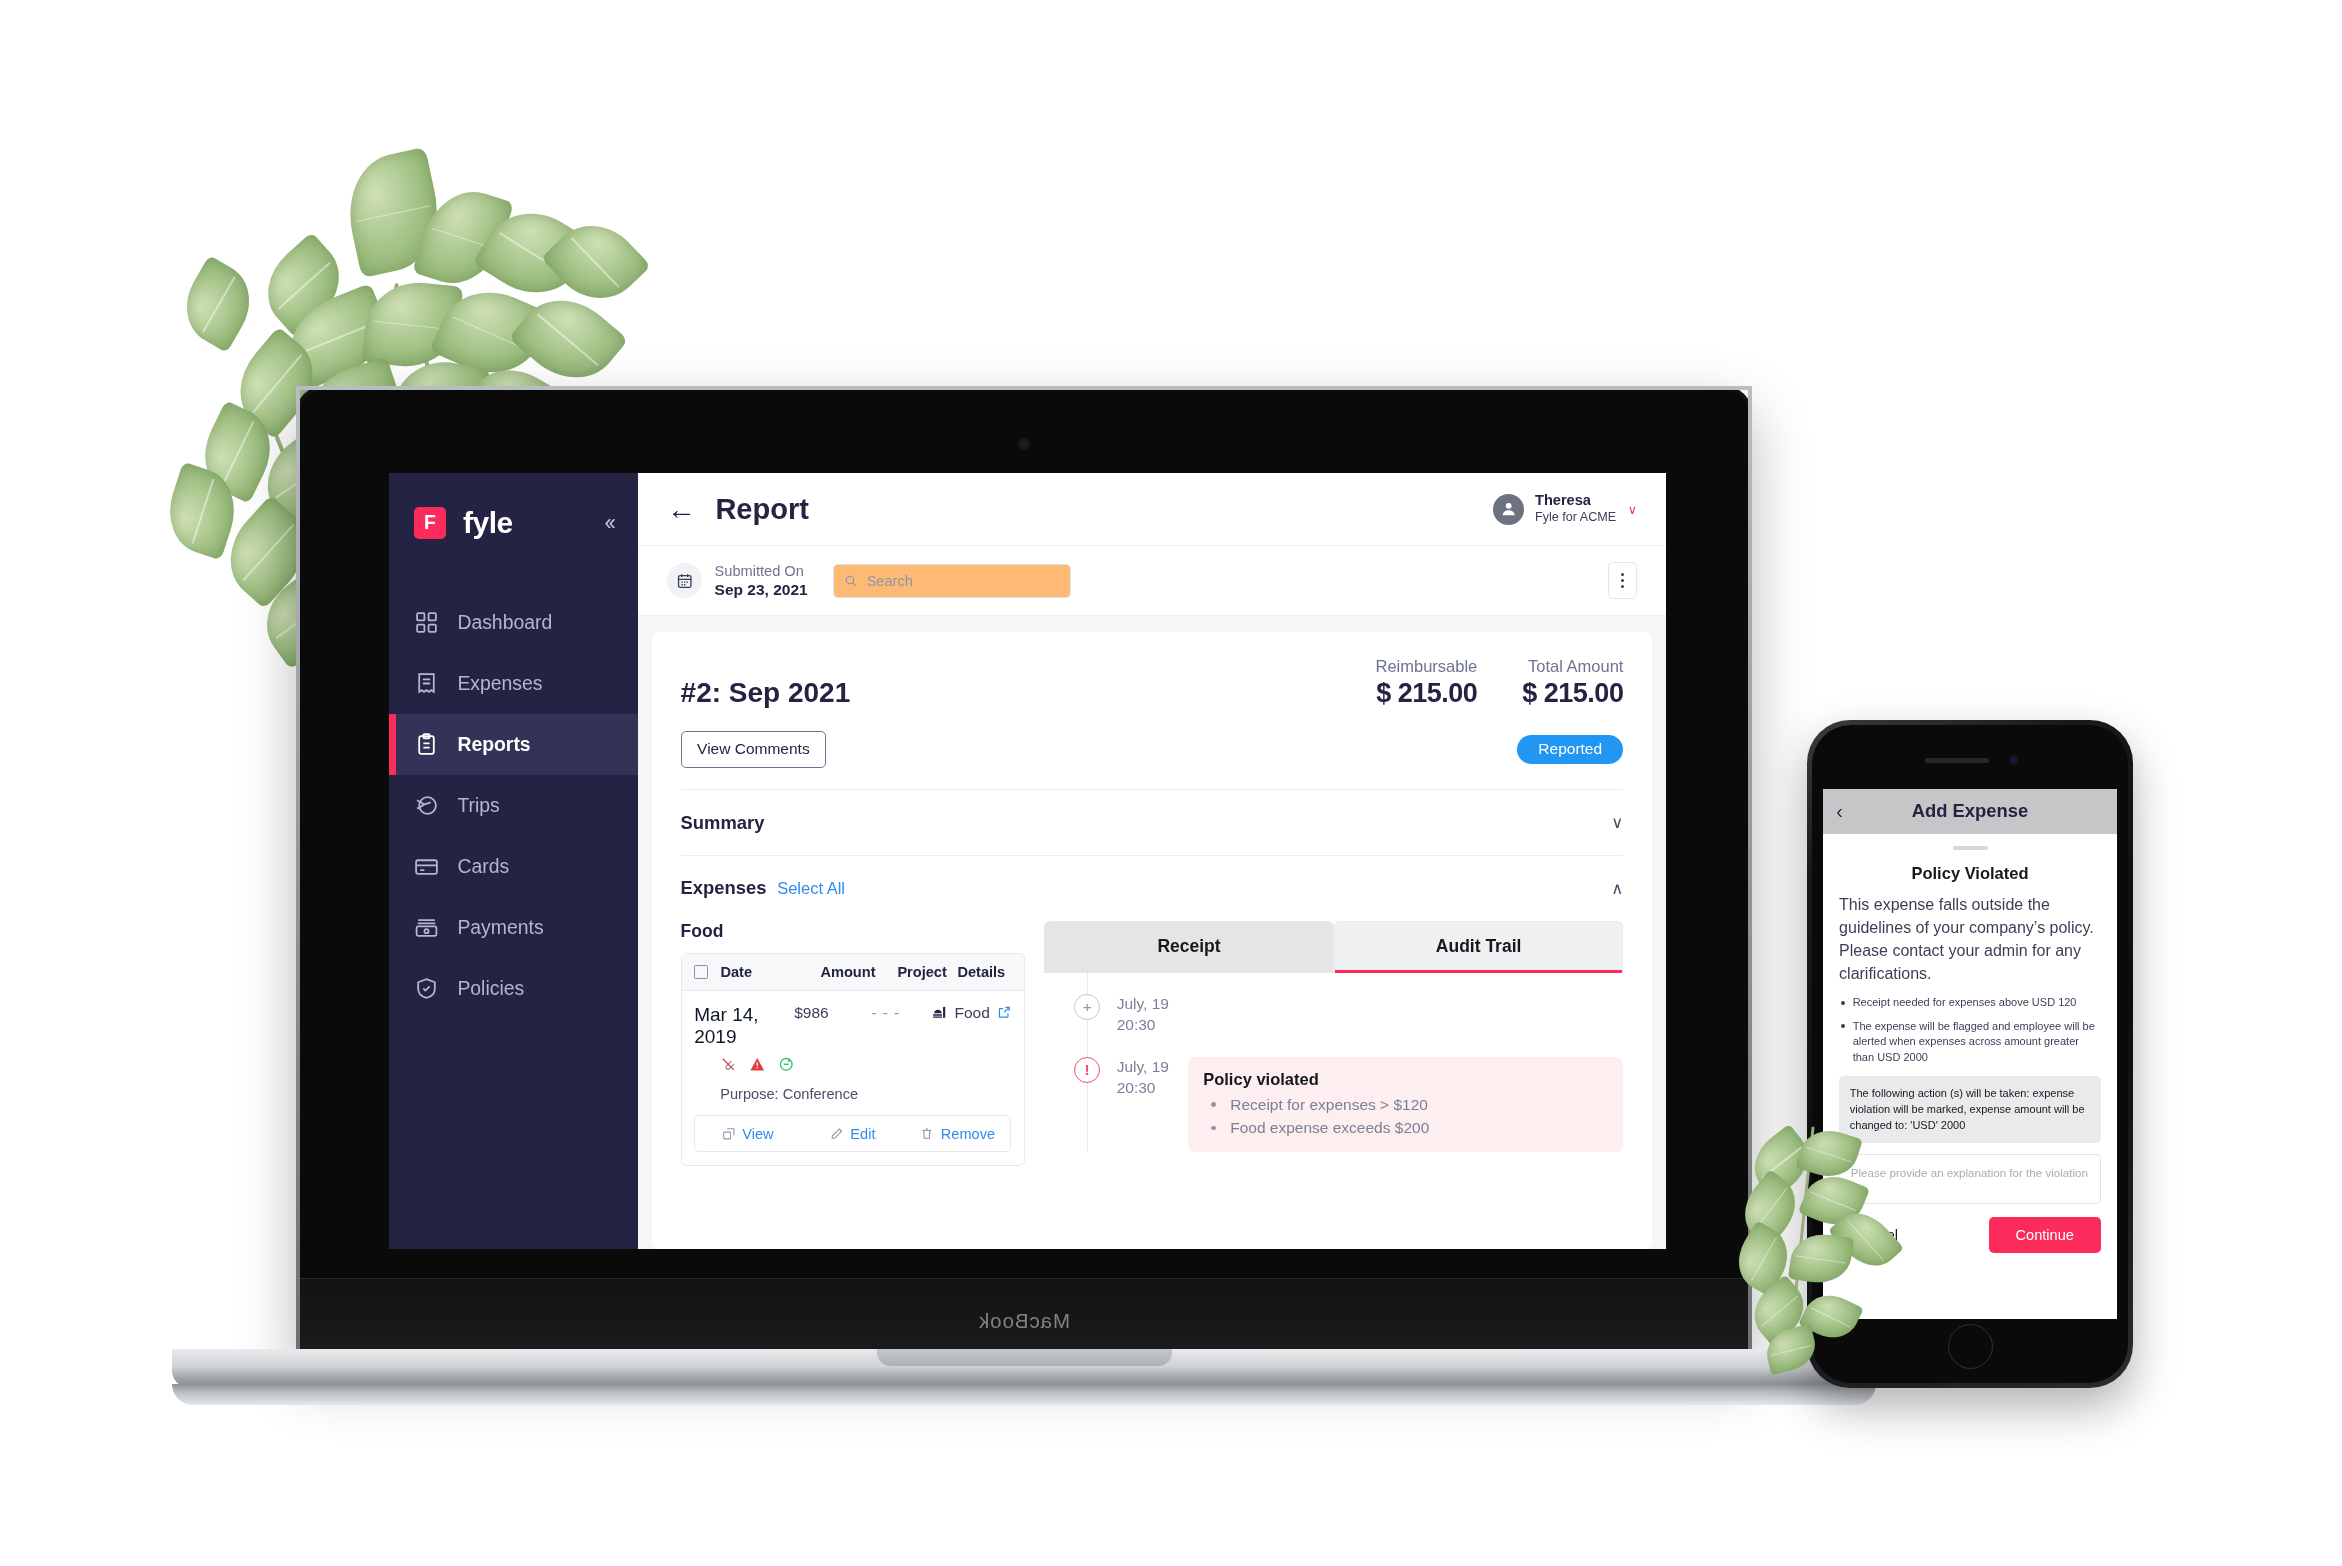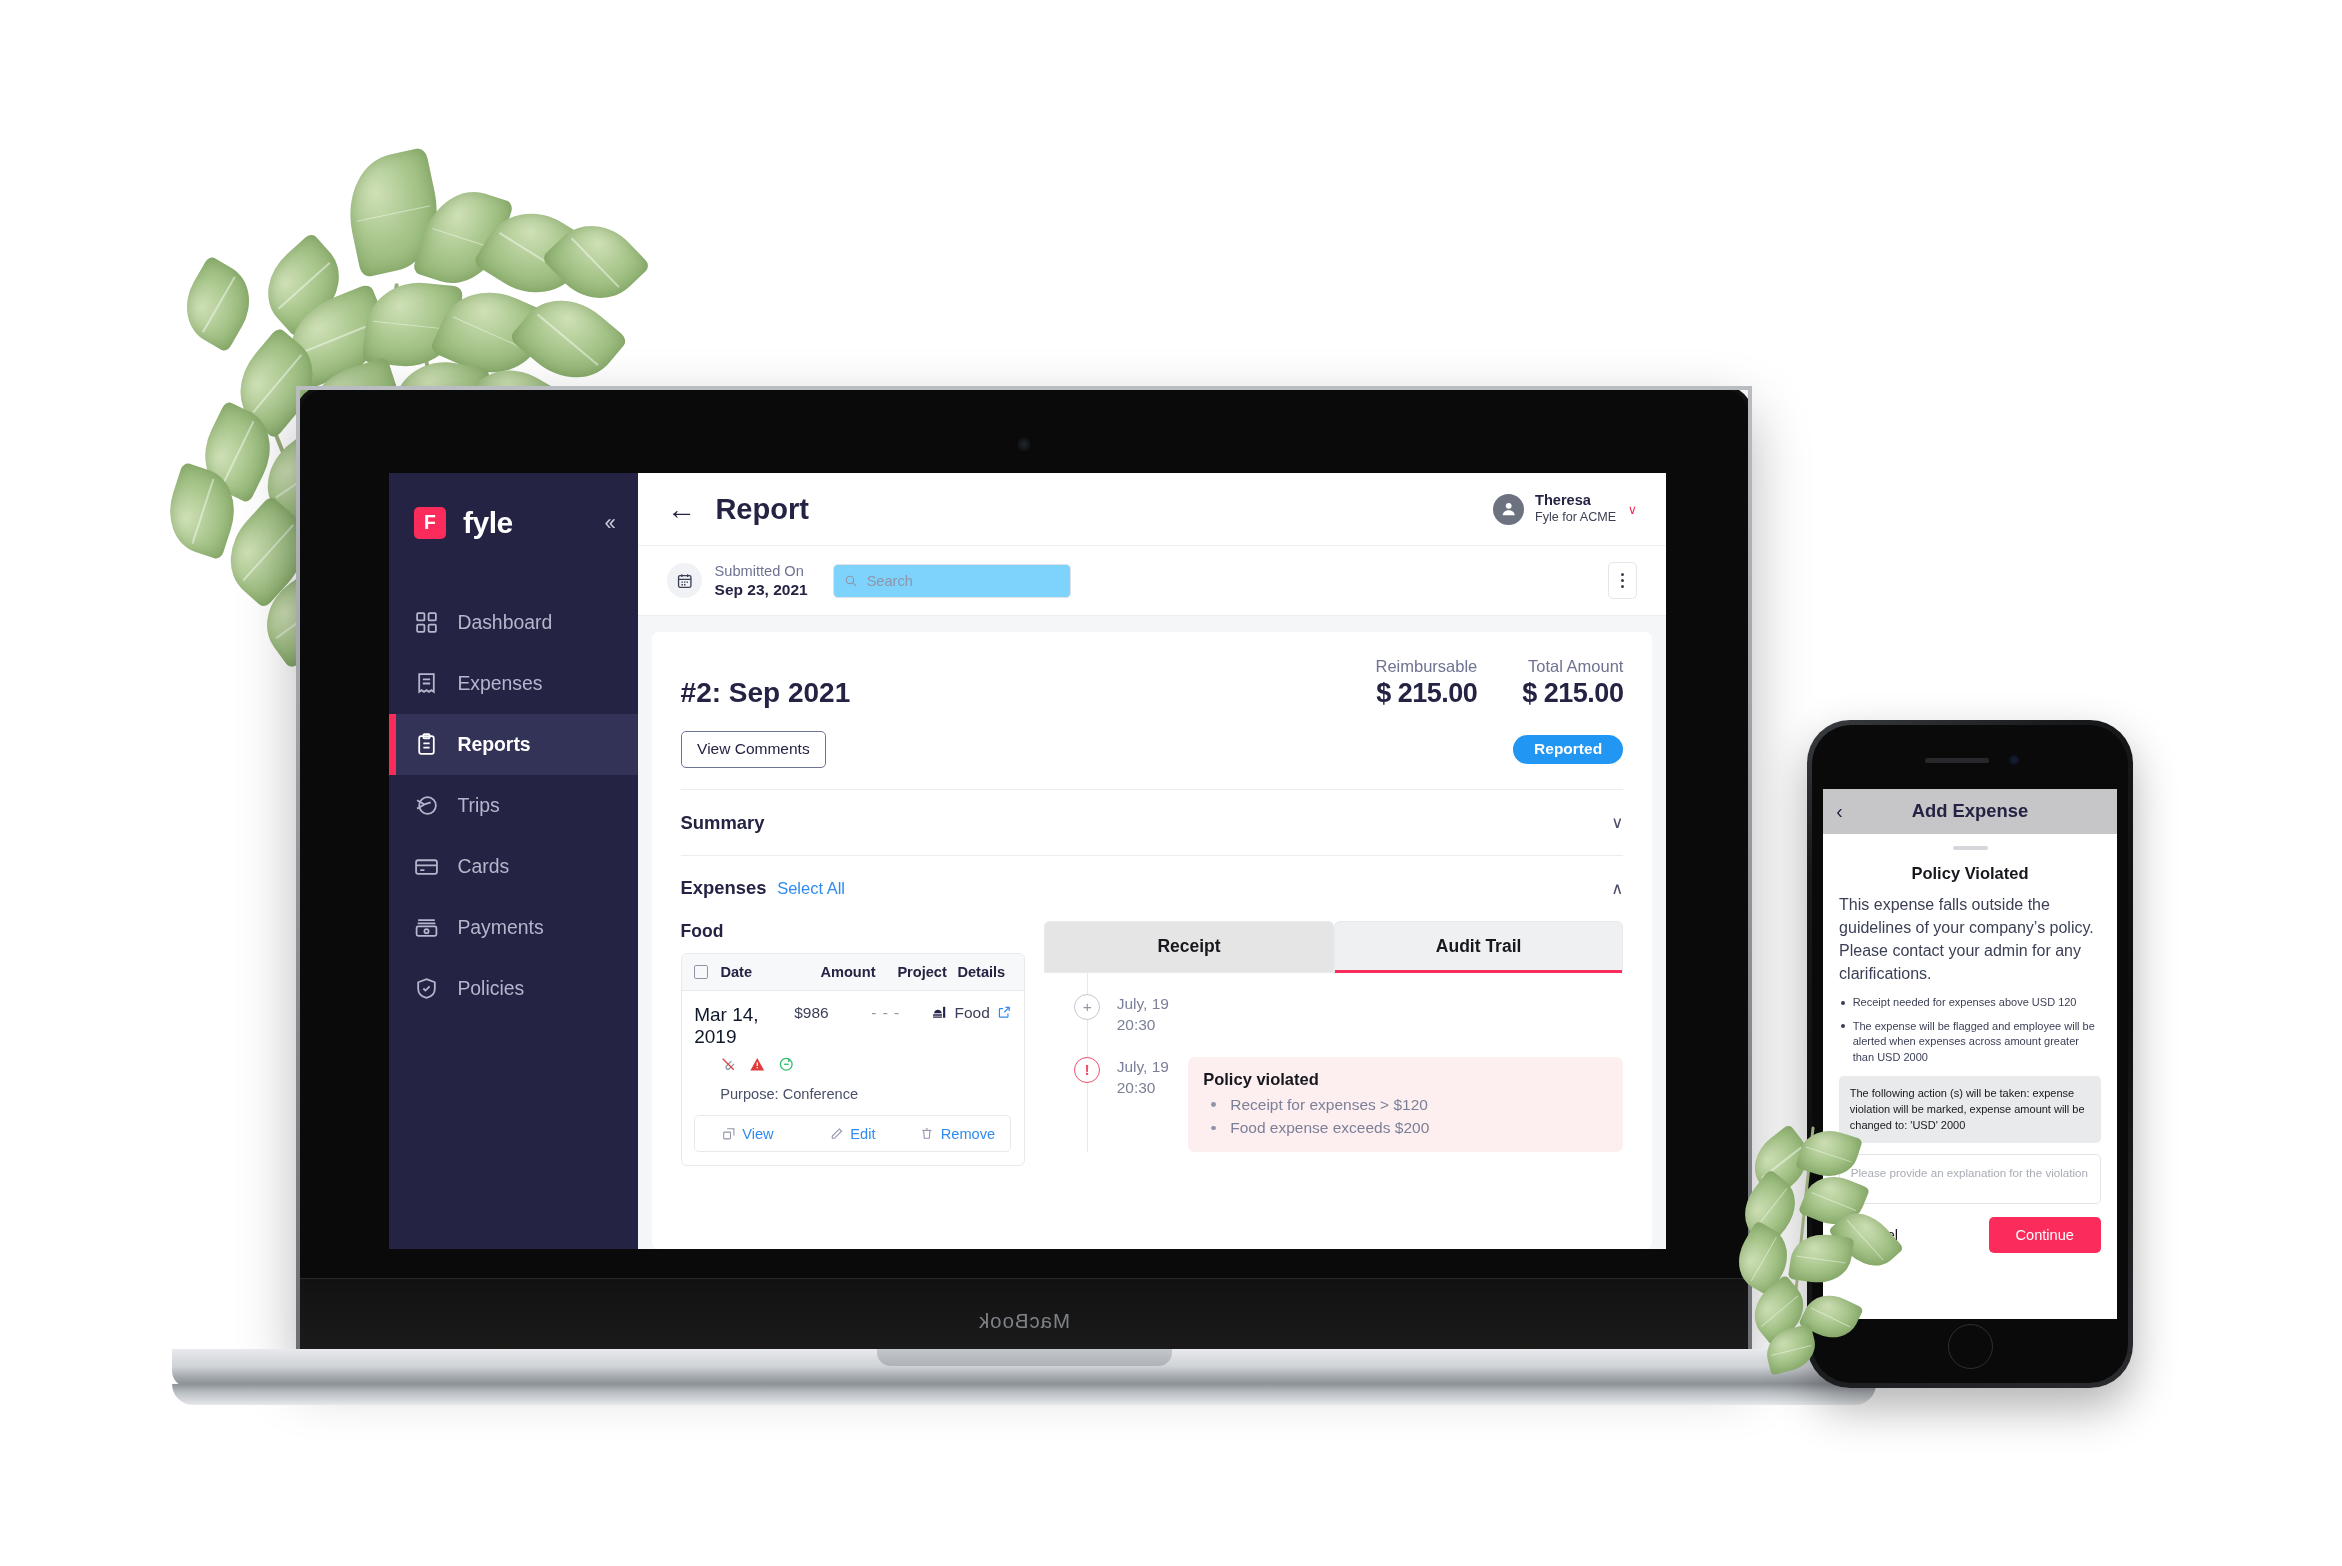--- a/index.html
+++ b/index.html
@@ -127,21 +127,21 @@
   .cal-badge{
     width:35px; height:35px; border-radius:50%; background:#f1f2f5;
     display:flex; align-items:center; justify-content:center; margin-right:12.6px; flex:0 0 35px;
   }
   .cal-badge svg{ width:17.5px; height:17.5px; }
   .submitted{ line-height:1.25; margin-right:25px; }
   .submitted .lbl{ color:#6e7391; font-size:14.6px; }
   .submitted .val{ color:#242344; font-size:15.5px; font-weight:700; }
   .search{
     width:238px; height:34px; border:1px solid #dfe1e7; border-radius:4.9px;
-    display:flex; align-items:center; padding:0 10.7px; background:#7dd3fc;
+    display:flex; align-items:center; padding:0 10.7px; background:#fdba74;
   }
   .search svg{ width:13.6px; height:13.6px; flex:0 0 13.6px; margin-right:8.7px; }
   .search input{
     border:0; outline:0; font-size:14.6px; color:#4a4f69; width:100%;
     font-family:"Liberation Sans", sans-serif; background:transparent;
   }
   .search input::placeholder{ color:#9094a9; }
   .kebab{
     margin-left:auto; width:29px; height:37px; border:1px solid #e4e6ea; border-radius:4.9px;
     display:flex; flex-direction:column; align-items:center; justify-content:center; gap:2.9px; cursor:pointer;
@@ -158,21 +158,21 @@
   .amt .val{ color:#242344; font-size:27px; font-weight:700; letter-spacing:-0.5px; }
 
   .actions-row{ display:flex; align-items:center; margin-top:21.3px; }
   .btn-outline{
     border:1px solid #6e7391; border-radius:4.9px; background:#fff;
     color:#242344; font-size:15.5px; padding:8.7px 15.5px; cursor:pointer;
     font-family:"Liberation Sans", sans-serif;
   }
   .badge{
     margin-left:auto; background:#2196f3; color:#fff; font-size:15.5px;
-    border-radius:15.5px; padding:5.8px 21.3px;font-weight:bold;
+    border-radius:15.5px; padding:5.8px 21.3px;
   }
 
   .section{
     display:flex; align-items:center; padding:21.3px 0; border-top:1px solid #ebedf0; margin-top:21.3px;
   }
   .section + .section{ margin-top:0; }
   .section-title{ color:#242344; font-size:18.4px; font-weight:700; }
   .link{ color:#2f8bf0; font-size:16.5px; margin-left:10.7px; cursor:pointer; }
   .chev{ margin-left:auto; color:#4a4f69; font-size:16.5px; cursor:pointer; }
 

